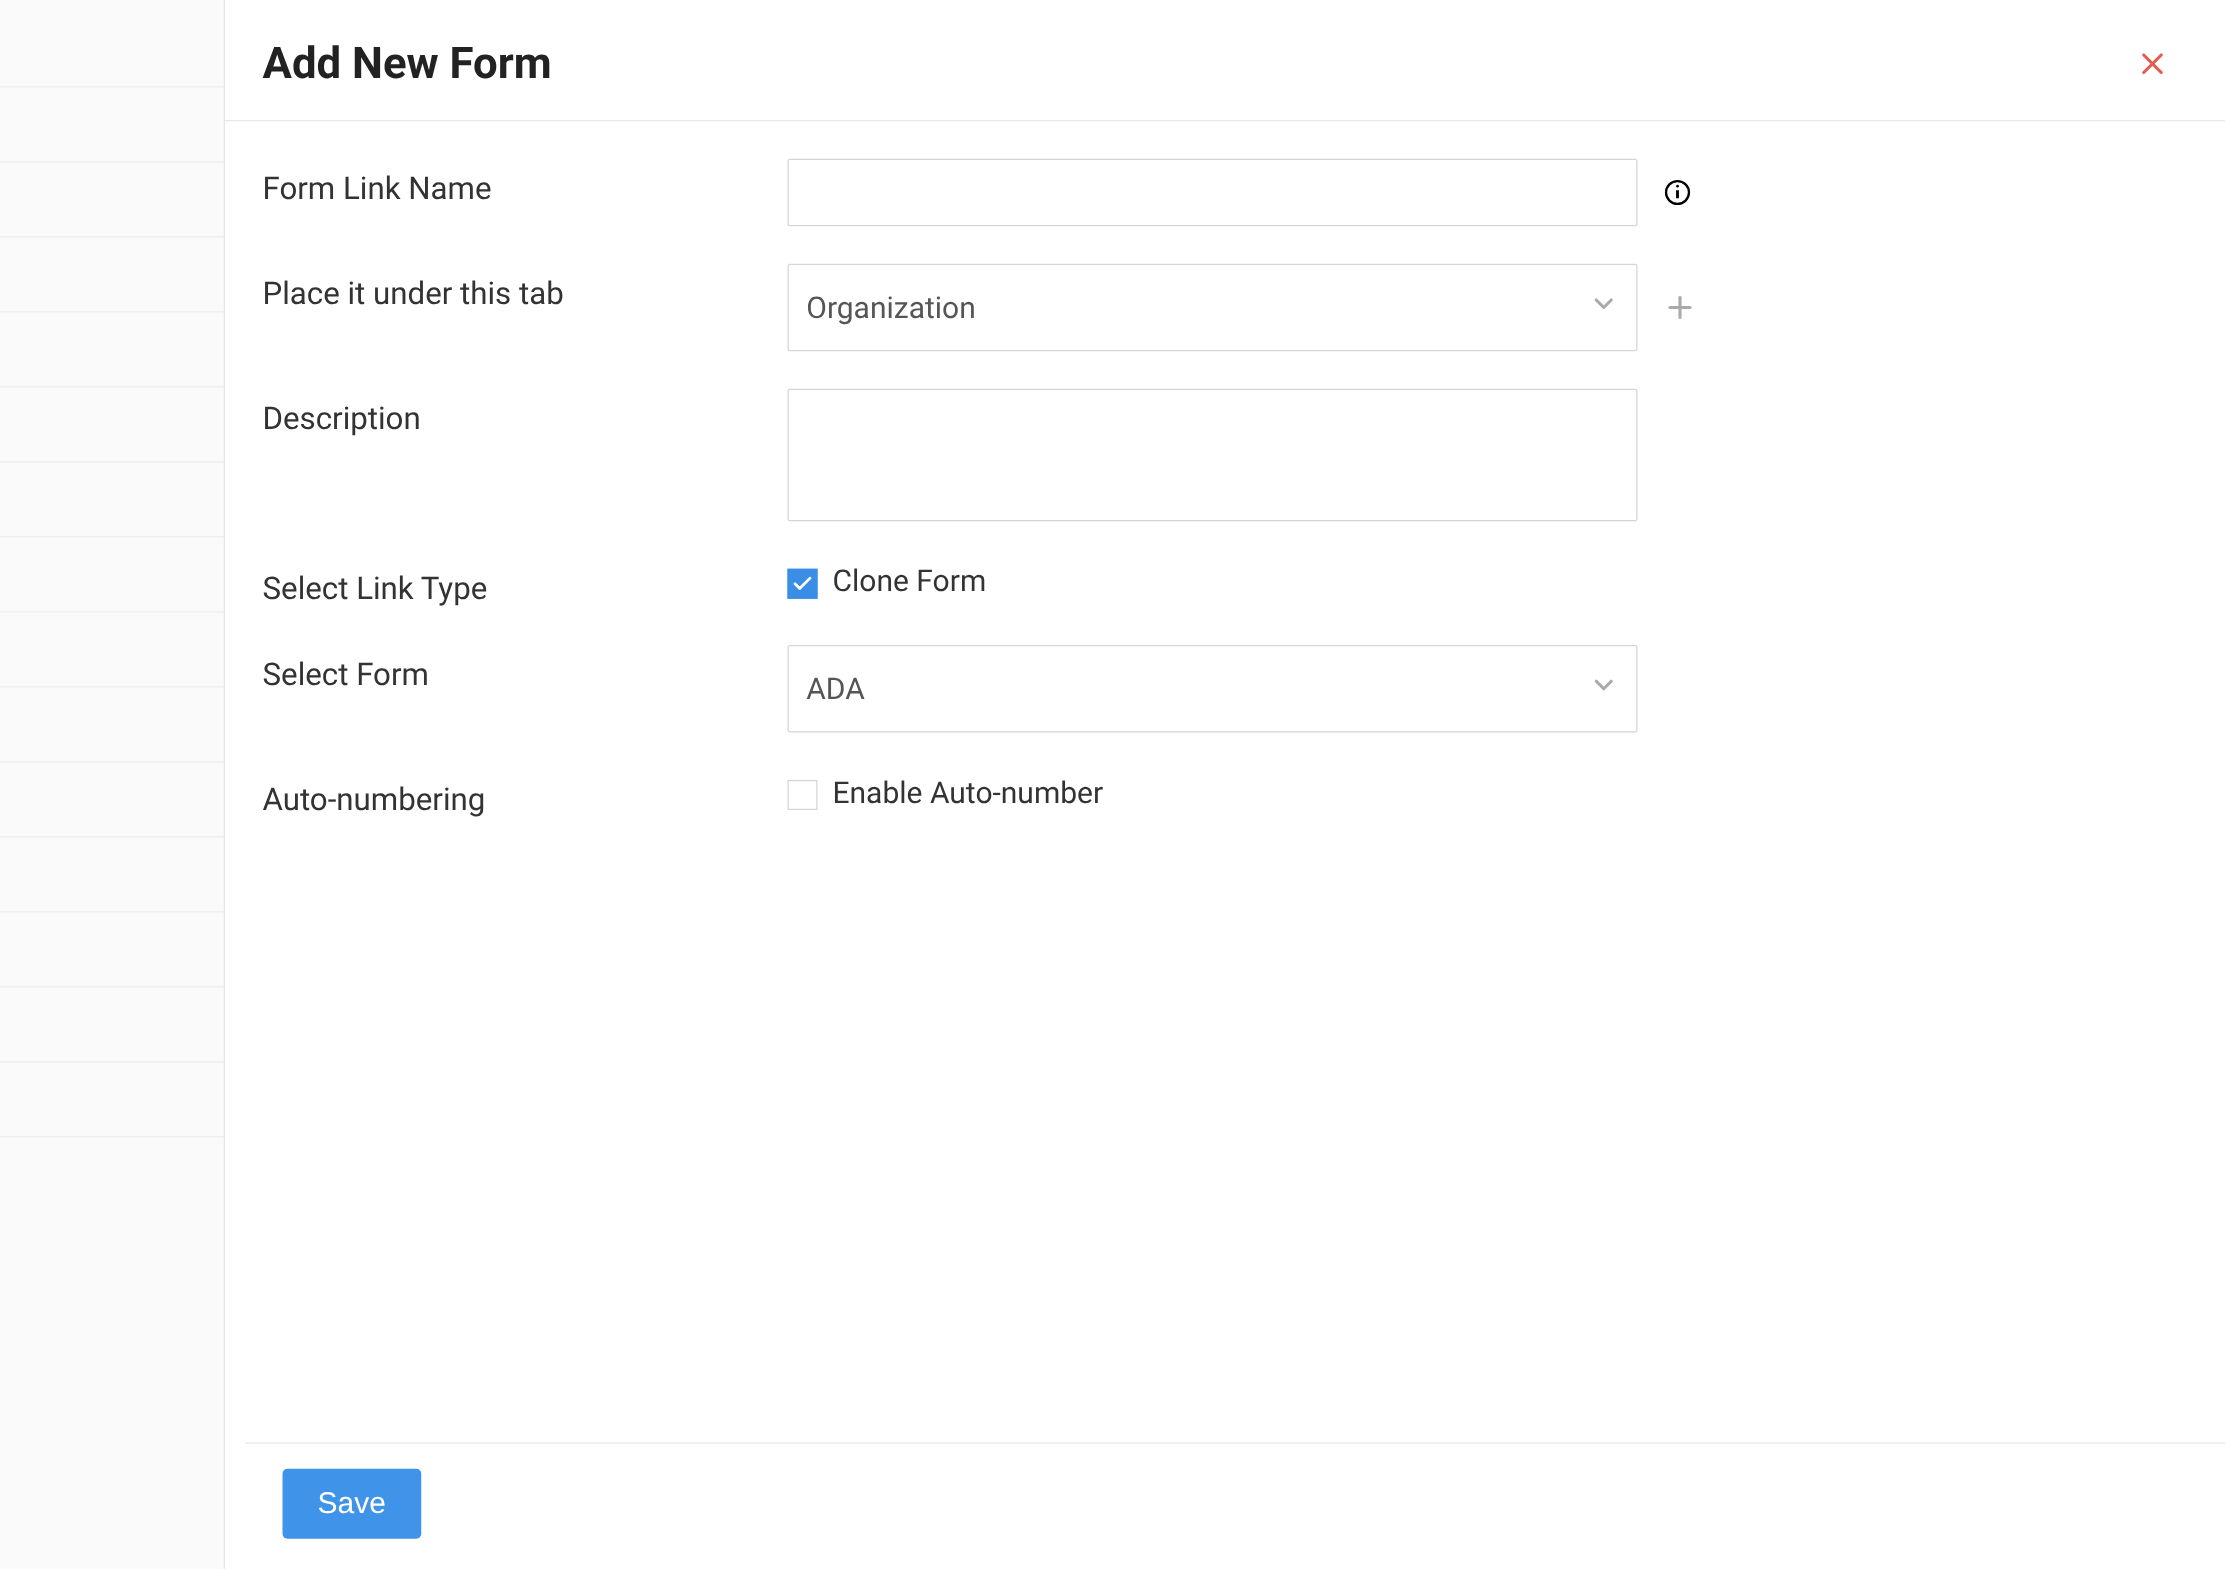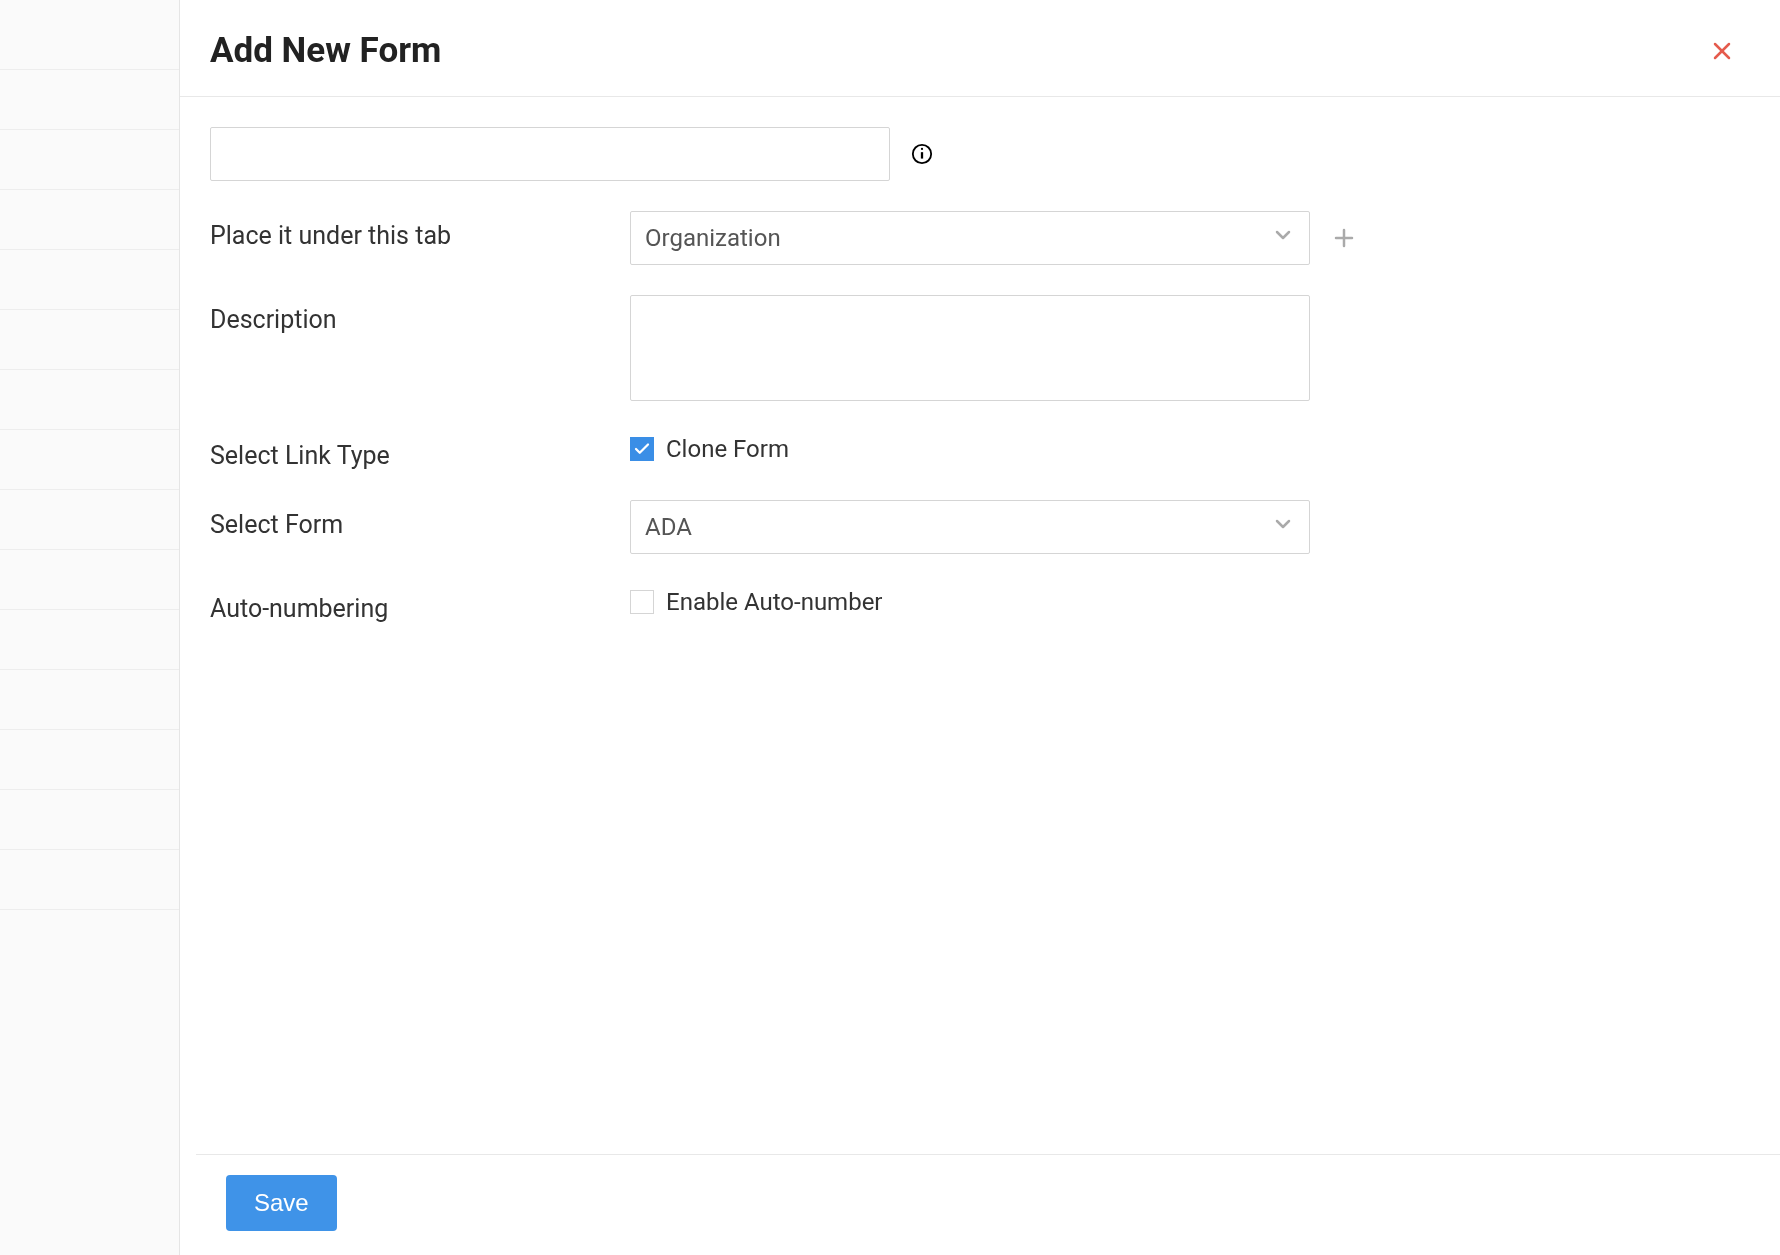--- a/index.html
+++ b/index.html
@@ -98,21 +98,21 @@
       border: 1px solid #d5d5d5;
       padding: 12px 14px;
       font-size: 22px;
       border-radius: 2px;
       resize: none;
       outline: none;
       font-family: inherit;
     }
     .select-input {
       width: 680px;
-      height: 54px;
+      height: 70px;
       border: 1px solid #d5d5d5;
       padding: 0 14px;
       font-size: 24px;
       color: #555;
       border-radius: 2px;
       display: flex;
       align-items: center;
       justify-content: space-between;
       cursor: pointer;
       background: #fff;
@@ -144,21 +144,21 @@
       align-items: center;
       justify-content: center;
       cursor: pointer;
     }
     .plus-icon svg {
       width: 24px;
       height: 24px;
     }
     .checkbox-wrap {
       display: flex;
-      align-items: center;
+      align-items: flex-end;
       gap: 12px;
       padding-top: 4px;
     }
     .checkbox {
       width: 24px;
       height: 24px;
       border: 1px solid #d5d5d5;
       cursor: pointer;
       display: flex;
       align-items: center;
@@ -227,20 +227,21 @@
         <line x1="5" y1="5" x2="19" y2="19"></line>
         <line x1="19" y1="5" x2="5" y2="19"></line>
       </svg>
     </div>
   </div>
 
   <div class="dialog-body">
 
 
     <div class="form-row">
+      <div class="form-label">Form Link Name</div>
       <div class="form-control-wrap">
         <input type="text" class="text-input" value="" style="">
         <div class="info-icon">
           <svg viewBox="0 0 24 24" fill="none" stroke="currentColor" stroke-width="2">
             <circle cx="12" cy="12" r="10"></circle>
             <line x1="12" y1="10" x2="12" y2="17" stroke-width="2.5"></line>
             <circle cx="12" cy="6.5" r="1.2" fill="currentColor" stroke="none"></circle>
           </svg>
         </div>
       </div>

